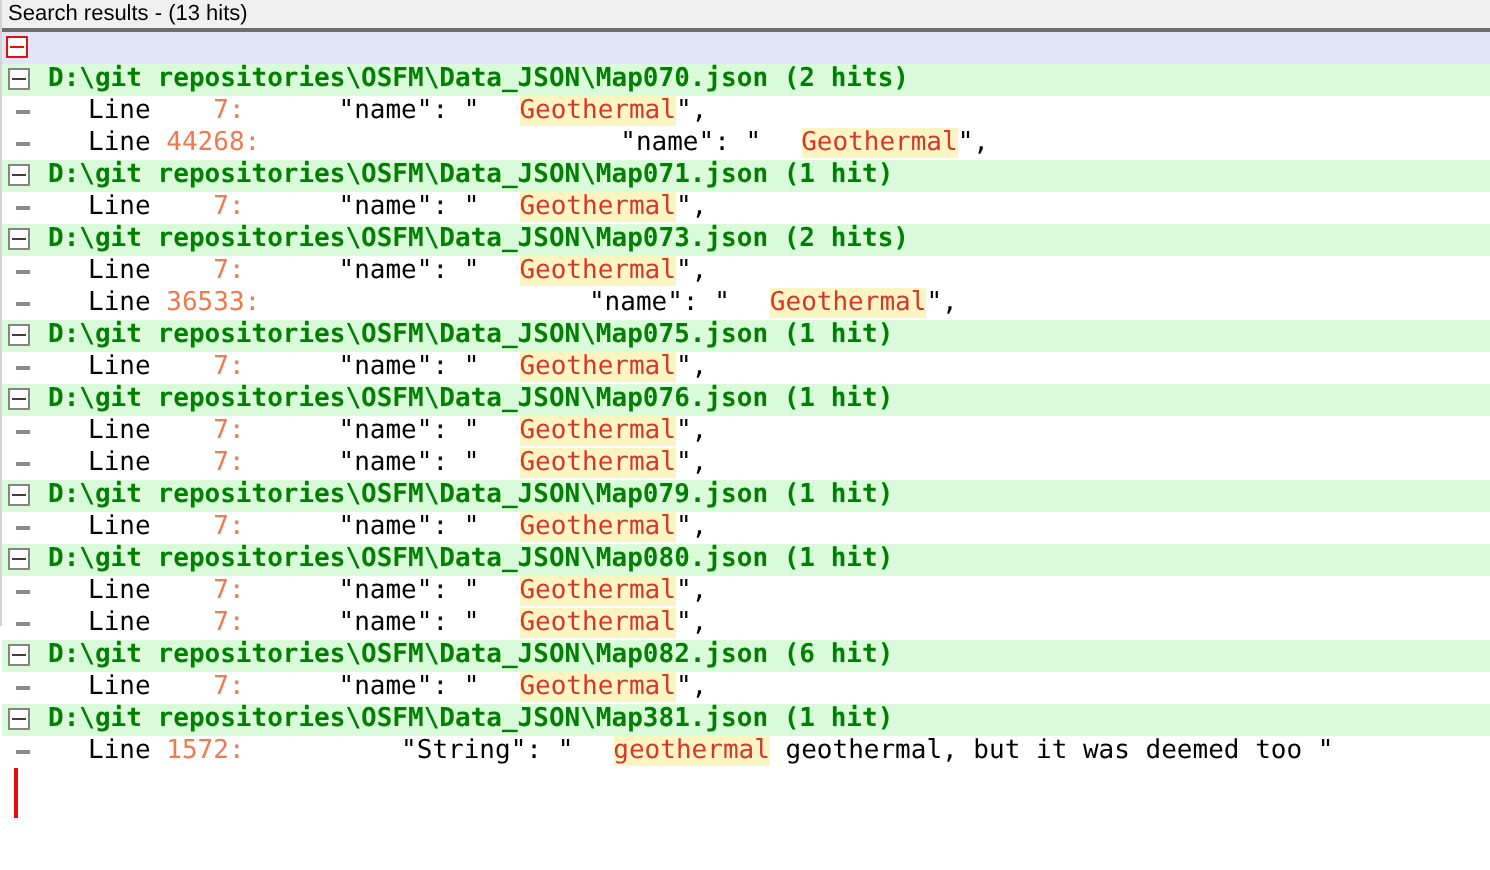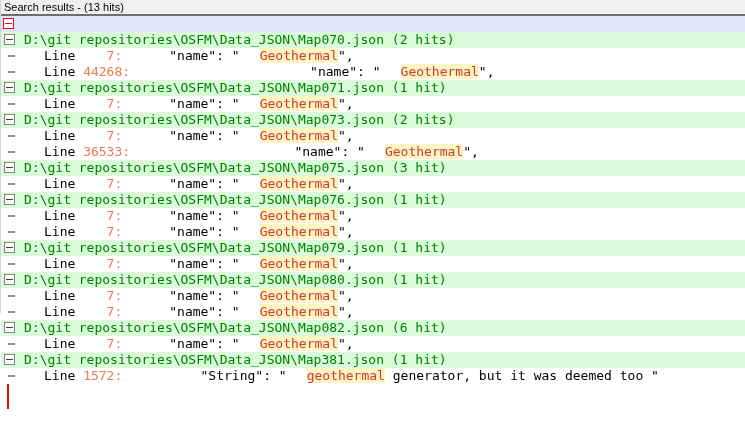--- a/index.html
+++ b/index.html
@@ -17,21 +17,21 @@
   .tree { position:relative; height:419px; background:#ffffff; overflow:hidden; }
   .vline {
     position:absolute; left:6px; top:13px; width:2px; height:380px;
     background:var(--tree_line); z-index:1;
   }
   .row {
     position:relative; height:16px; line-height:16px; font-size:13px;
     white-space:pre; z-index:2; overflow:hidden;
   }
   .header-row { background:var(--header_bg); color:var(--header_fg); font-weight:bold; padding-left:16px; }
-  .file-row   { background:var(--file_bg);   color:var(--file_fg);   font-weight:normal; padding-left:23px; }
+  .file-row   { background:var(--file_bg);   color:var(--file_fg);   font-weight:bold; padding-left:23px; }
   .hit-row    { background:#ffffff; color:#000000; padding-left:43px; }
   .toggle {
     position:absolute; top:2px; width:9px; height:9px; background:#ffffff; z-index:3;
   }
   .root-toggle { left:2px; border:1px solid var(--tree_line); }
   .file-toggle { left:3px; border:1px solid #848484; }
   .toggle .minus { position:absolute; left:1px; right:1px; top:4px; height:1px; }
   .root-toggle .minus { background:var(--tree_line); }
   .file-toggle .minus { background:#3f3f3f; }
   .tick { position:absolute; left:7px; top:7px; width:7px; height:2px; background:#8a8a8a; z-index:3; }
@@ -53,29 +53,29 @@
     </div>
     <div id="rows">
         <div class="row file-row"><span class="toggle file-toggle"><span class="minus"></span></span><span class="txt">D:\git repositories\OSFM\Data_JSON\Map070.json (2 hits)</span></div>
         <div class="row hit-row"><span class="tick"></span><span class="w">Line</span><span class="num">    7:</span><span class="pre">      "name": "</span><span class="match">Geothermal</span><span class="post">",</span></div>
         <div class="row hit-row"><span class="tick"></span><span class="w">Line</span><span class="num"> 44268:</span><span class="pre">                       "name": "</span><span class="match">Geothermal</span><span class="post">",</span></div>
         <div class="row file-row"><span class="toggle file-toggle"><span class="minus"></span></span><span class="txt">D:\git repositories\OSFM\Data_JSON\Map071.json (1 hit)</span></div>
         <div class="row hit-row"><span class="tick"></span><span class="w">Line</span><span class="num">    7:</span><span class="pre">      "name": "</span><span class="match">Geothermal</span><span class="post">",</span></div>
         <div class="row file-row"><span class="toggle file-toggle"><span class="minus"></span></span><span class="txt">D:\git repositories\OSFM\Data_JSON\Map073.json (2 hits)</span></div>
         <div class="row hit-row"><span class="tick"></span><span class="w">Line</span><span class="num">    7:</span><span class="pre">      "name": "</span><span class="match">Geothermal</span><span class="post">",</span></div>
         <div class="row hit-row"><span class="tick"></span><span class="w">Line</span><span class="num"> 36533:</span><span class="pre">                     "name": "</span><span class="match">Geothermal</span><span class="post">",</span></div>
-        <div class="row file-row"><span class="toggle file-toggle"><span class="minus"></span></span><span class="txt">D:\git repositories\OSFM\Data_JSON\Map075.json (3 hit)</span></div>
+        <div class="row file-row"><span class="toggle file-toggle"><span class="minus"></span></span><span class="txt">D:\git repositories\OSFM\Data_JSON\Map075.json (1 hit)</span></div>
         <div class="row hit-row"><span class="tick"></span><span class="w">Line</span><span class="num">    7:</span><span class="pre">      "name": "</span><span class="match">Geothermal</span><span class="post">",</span></div>
         <div class="row file-row"><span class="toggle file-toggle"><span class="minus"></span></span><span class="txt">D:\git repositories\OSFM\Data_JSON\Map076.json (1 hit)</span></div>
         <div class="row hit-row"><span class="tick"></span><span class="w">Line</span><span class="num">    7:</span><span class="pre">      "name": "</span><span class="match">Geothermal</span><span class="post">",</span></div>
         <div class="row hit-row"><span class="tick"></span><span class="w">Line</span><span class="num">    7:</span><span class="pre">      "name": "</span><span class="match">Geothermal</span><span class="post">",</span></div>
         <div class="row file-row"><span class="toggle file-toggle"><span class="minus"></span></span><span class="txt">D:\git repositories\OSFM\Data_JSON\Map079.json (1 hit)</span></div>
         <div class="row hit-row"><span class="tick"></span><span class="w">Line</span><span class="num">    7:</span><span class="pre">      "name": "</span><span class="match">Geothermal</span><span class="post">",</span></div>
         <div class="row file-row"><span class="toggle file-toggle"><span class="minus"></span></span><span class="txt">D:\git repositories\OSFM\Data_JSON\Map080.json (1 hit)</span></div>
         <div class="row hit-row"><span class="tick"></span><span class="w">Line</span><span class="num">    7:</span><span class="pre">      "name": "</span><span class="match">Geothermal</span><span class="post">",</span></div>
         <div class="row hit-row"><span class="tick"></span><span class="w">Line</span><span class="num">    7:</span><span class="pre">      "name": "</span><span class="match">Geothermal</span><span class="post">",</span></div>
         <div class="row file-row"><span class="toggle file-toggle"><span class="minus"></span></span><span class="txt">D:\git repositories\OSFM\Data_JSON\Map082.json (6 hit)</span></div>
         <div class="row hit-row"><span class="tick"></span><span class="w">Line</span><span class="num">    7:</span><span class="pre">      "name": "</span><span class="match">Geothermal</span><span class="post">",</span></div>
         <div class="row file-row"><span class="toggle file-toggle"><span class="minus"></span></span><span class="txt">D:\git repositories\OSFM\Data_JSON\Map381.json (1 hit)</span></div>
-        <div class="row hit-row"><span class="tick"></span><span class="w">Line</span><span class="num"> 1572:</span><span class="pre">          "String": "</span><span class="match">geothermal</span><span class="post"> generator, but it was deemed too "</span></div>
+        <div class="row hit-row"><span class="tick"></span><span class="w">Line</span><span class="num"> 1572:</span><span class="pre">          "String": "</span><span class="match">geothermal</span><span class="post"> geothermal, but it was deemed too "</span></div>
       </div>
   </div>
 </div>
 
 </body></html>

